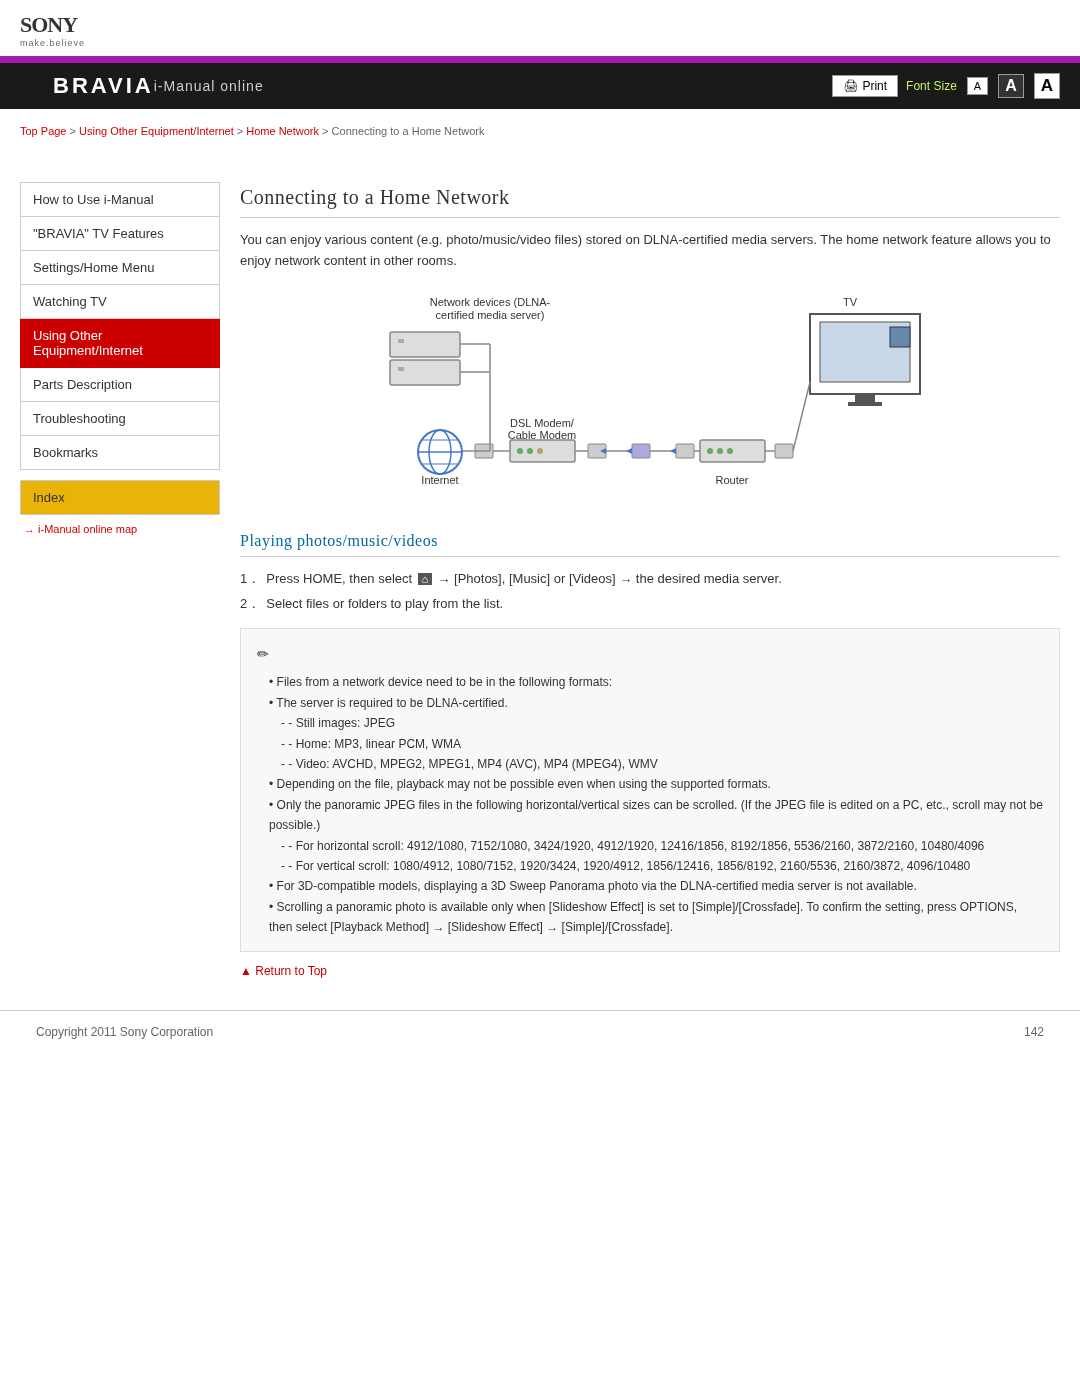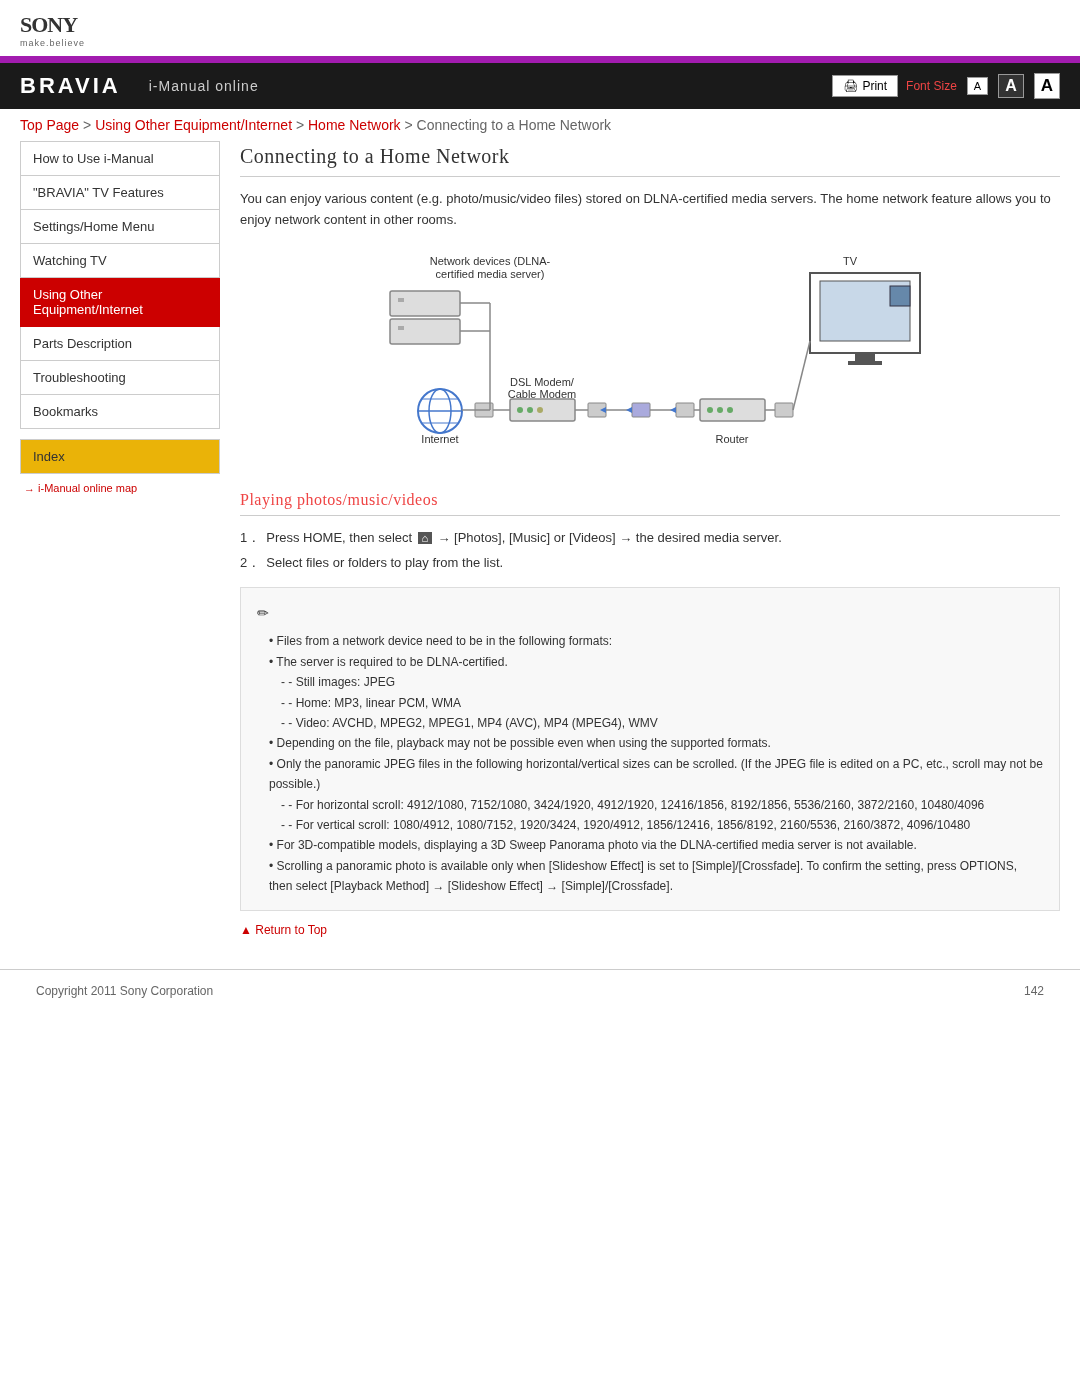--- a/index.html
+++ b/index.html
@@ -5,59 +5,59 @@
     * { margin: 0; padding: 0; box-sizing: border-box; }
     body { font-family: Arial, sans-serif; background: #fff; color: #333; font-size: 13px; width: 1080px; min-height: 1397px; }
 
     
     .header { padding: 12px 20px 8px 20px; border-bottom: 7px solid #a21caf; }
     .sony-logo { font-size: 22px; font-weight: bold; letter-spacing: -1px; font-family: 'Times New Roman', serif; }
     .sony-tagline { font-size: 9px; color: #666; letter-spacing: 1px; }
 
     
     .nav-bar { background: #1a1a1a; display: flex; align-items: center; justify-content: space-between; padding: 0 20px; height: 46px; }
-    .nav-bar-left { display: flex; align-items: center; gap: 28px; }
+    .nav-bar-left { display: flex; align-items: center; gap: 0; margin-left: 33px; }
     .bravia-logo { color: #fff; font-size: 22px; font-weight: bold; letter-spacing: 3px; font-family: 'Arial Black', sans-serif; }
     .imanual-text { color: #ccc; font-size: 14px; letter-spacing: 1px; }
     .nav-bar-right { display: flex; align-items: center; gap: 8px; }
     .print-btn { background: #fff; border: 1px solid #999; padding: 3px 10px; font-size: 12px; cursor: pointer; display: flex; align-items: center; gap: 4px; }
-    .font-size-label { color: #ef4444; font-size: 12px; }
+    .font-size-label { color: #bef264; font-size: 12px; }
     .font-btn { background: #fff; border: 1px solid #999; padding: 2px 6px; cursor: pointer; margin-left: 2px; }
     .font-btn.active { background: #333; color: #fff; font-size: 16px; font-weight: bold; }
     .font-btn.small { font-size: 11px; }
     .font-btn.large { font-size: 17px; font-weight: bold; }
 
     
-    .breadcrumb { padding: 8px 20px; font-size: 14px; color: #c00; }
+    .breadcrumb { padding: 16px 20px; font-size: 11px; color: #c00; }
     .breadcrumb a { color: #c00; text-decoration: none; }
     .breadcrumb span { color: #666; }
 
     
-    .main-layout { display: flex; padding: 0 20px 20px 20px; gap: 20px; }
+    .main-layout { display: flex; padding: 0 20px 20px 20px; gap: 20px; margin-top: 29px; }
 
     
     .sidebar { width: 200px; flex-shrink: 0; }
     .sidebar-item { border: 1px solid #ccc; border-top: none; padding: 9px 12px; font-size: 13px; cursor: pointer; background: #fff; }
     .sidebar-item:first-child { border-top: 1px solid #ccc; }
     .sidebar-item.active { background: #c00; color: #fff; border-color: #c00; }
     .sidebar-index { border: 1px solid #ccc; padding: 9px 12px; font-size: 13px; cursor: pointer; background: #eab308; margin-top: 10px; }
     .sidebar-map-link { margin-top: 8px; font-size: 11px; color: #c00; cursor: pointer; padding-left: 4px; }
     .sidebar-map-link::before { content: '→ '; }
 
     
     .content { flex: 1; padding-top: 4px; }
     .page-title { font-size: 20px; font-weight: normal; color: #333; border-bottom: 1px solid #ccc; padding-bottom: 8px; margin-bottom: 12px; letter-spacing: 0.5px; font-family: 'Georgia', serif; }
     .intro-text { font-size: 13px; line-height: 1.6; margin-bottom: 20px; }
 
     
     .diagram-container { display: flex; flex-direction: column; align-items: center; margin: 20px auto; position: relative; width: 580px; height: 220px; font-size: 11px; }
     .diagram-svg { width: 580px; height: 220px; }
 
     
-    .section-title { font-size: 16px; font-weight: normal; color: #ef4444; border-bottom: 1px solid #ccc; padding-bottom: 6px; margin: 16px 0 12px 0; letter-spacing: 0.5px; font-family: 'Georgia', serif; }
+    .section-title { font-size: 16px; font-weight: normal; color: #0369a1; border-bottom: 1px solid #ccc; padding-bottom: 6px; margin: 16px 0 12px 0; letter-spacing: 0.5px; font-family: 'Georgia', serif; }
 
     
     .steps { margin-bottom: 14px; }
     .step { display: flex; gap: 6px; margin-bottom: 6px; font-size: 13px; line-height: 1.5; }
     .step-num { flex-shrink: 0; }
 
     
     .note-box { background: #f8f8f8; border: 1px solid #ddd; padding: 14px 16px; margin-top: 14px; font-size: 12px; line-height: 1.7; }
     .note-icon { font-size: 14px; margin-bottom: 6px; }
     .note-bullet { margin-left: 12px; position: relative; }

